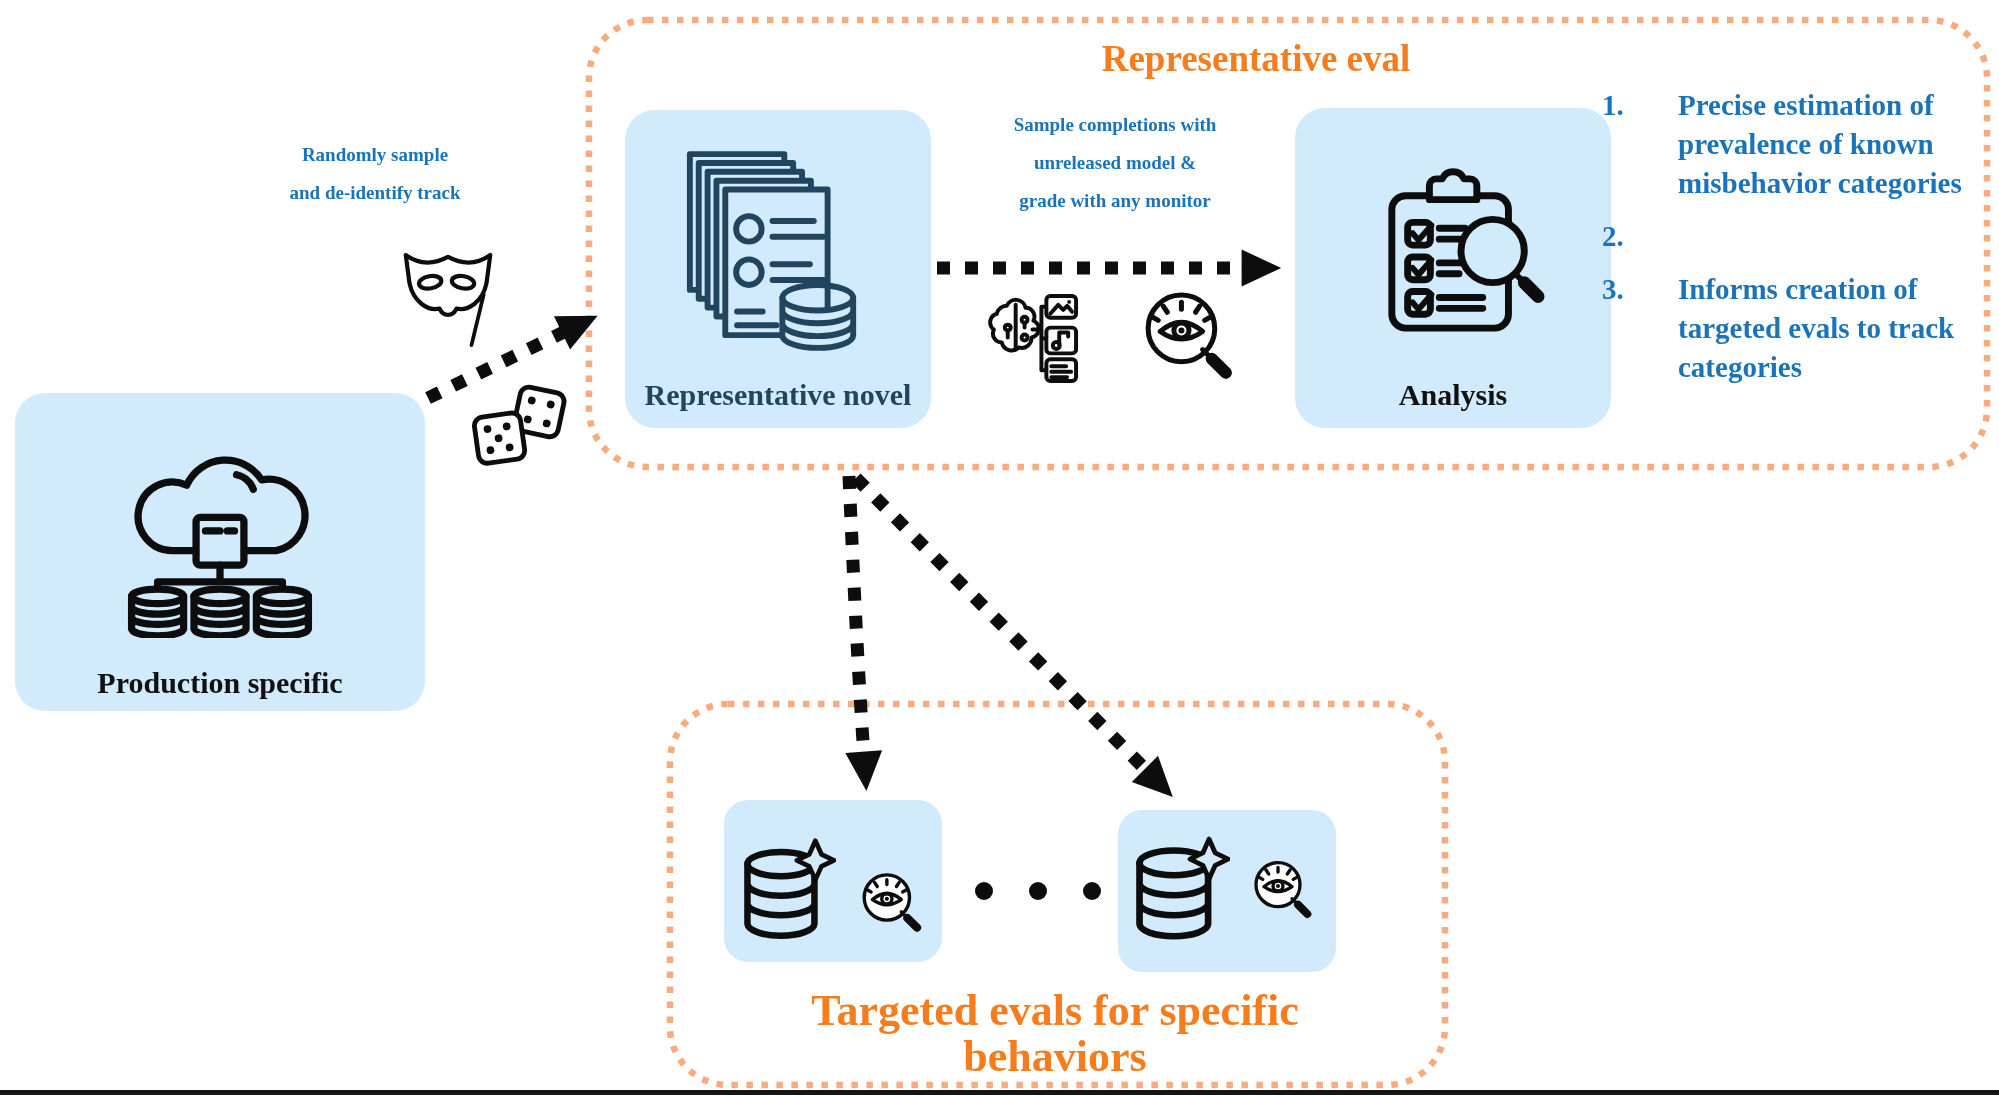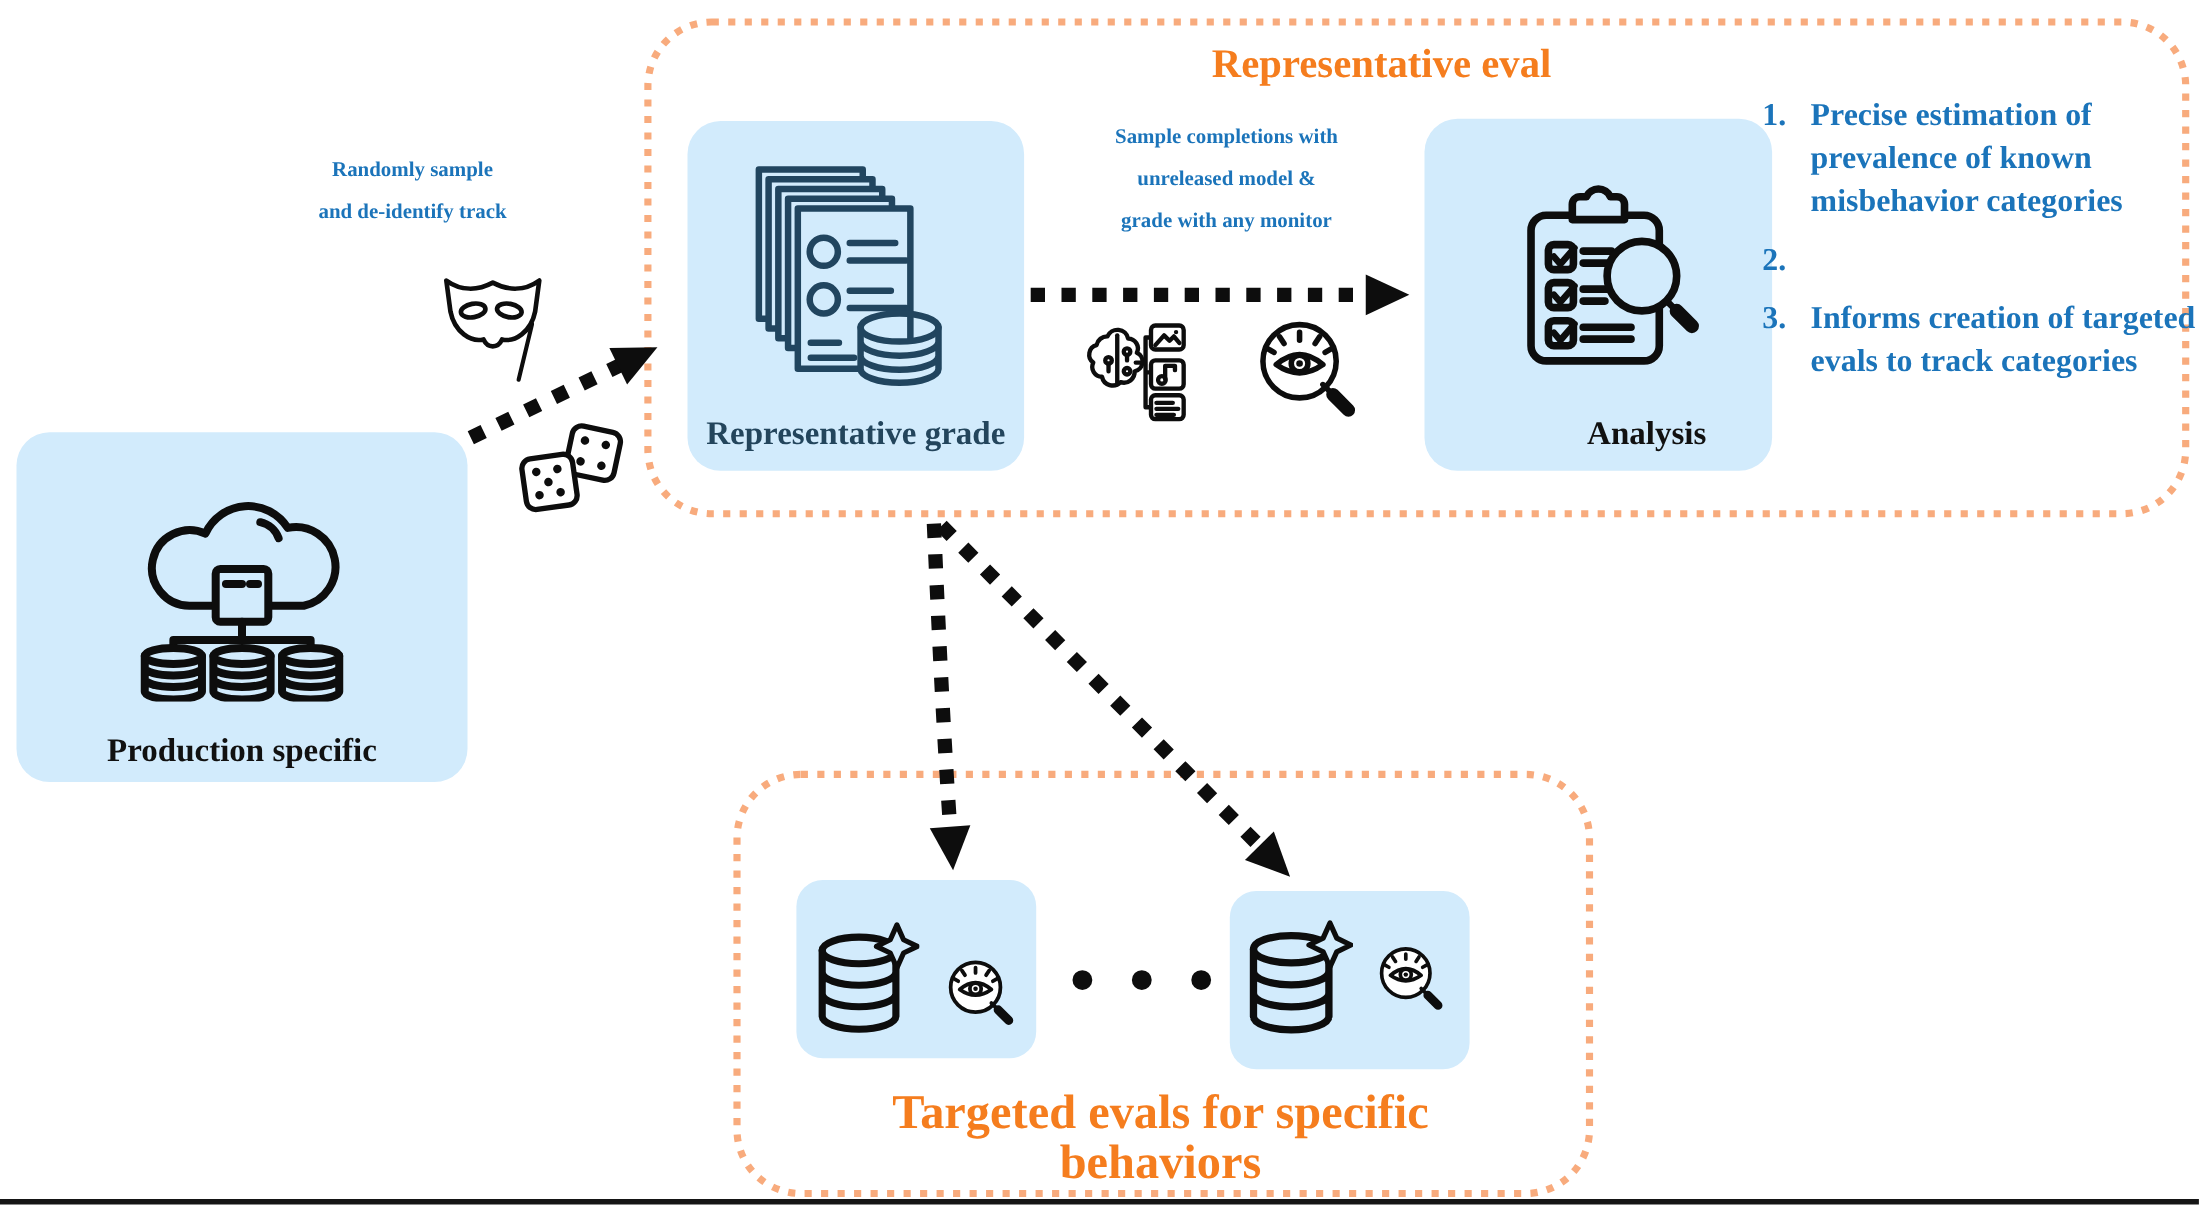--- a/index.html
+++ b/index.html
@@ -21,21 +21,21 @@
   }
   .label{
     position:absolute;text-align:center;color:#111;font-size:30px;line-height:34px;
   }
   .preline{white-space:pre-line;}
   .blue-text{position:absolute;text-align:center;color:var(--blue);font-size:19px;line-height:38px;}
   .orange-title{position:absolute;text-align:center;color:var(--orange);font-size:37px;line-height:42px;}
   .outcomes{position:absolute;left:1602px;top:86px;width:396px;color:var(--blue);font-size:29px;line-height:39px;}
   .outcome{display:flex;margin-bottom:14px;}
   .onum{flex:0 0 44px;}
-  .otext{flex:1;max-width:350px;}
+  .otext{flex:1;max-width:350px;margin-left:32px;}
   .icon{position:absolute;color:var(--ink);}
   .icon-navy{color:#21455f;}
   svg.overlay{position:absolute;left:0;top:0;pointer-events:none;}
   .bottom-rule{position:absolute;left:0;top:1090px;width:1999px;height:5px;background:#151515;}
 </style>
 </head>
 <body>
 
 <svg width="0" height="0" style="position:absolute" aria-hidden="true">
 <defs>
@@ -246,22 +246,22 @@
     </svg>
   <svg class="icon" style="left:1248px;top:856px;--mask:var(--boxfill);" width="70" height="70">
       <use href="#sym-eye-mag"></use>
     </svg>
 
   <div class="orange-title" style="left:1056px;top:38px;width:400px;">Representative eval</div>
   <div class="orange-title preline" style="left:755px;top:988px;width:600px;font-size:44px;line-height:46px;">Targeted evals for specific
 behaviors</div>
 
   <div class="label" style="left:15px;top:666px;width:410px;">Production specific</div>
-  <div class="label" style="left:625px;top:378px;width:306px;color:var(--navy);">Representative grade</div>
-  <div class="label" style="left:1295px;top:378px;width:316px;padding-left:44px;">Analysis</div>
+  <div class="label" style="left:625px;top:378px;width:306px;color:var(--navy);">Representative novel</div>
+  <div class="label" style="left:1295px;top:378px;width:316px;">Analysis</div>
 
   <div class="blue-text preline" style="left:210px;top:136px;width:330px;">Randomly sample
 and de-identify track</div>
   <div class="blue-text preline" style="left:950px;top:106px;width:330px;">Sample completions with
 unreleased model &amp;
 grade with any monitor</div>
 
   <div class="outcomes">
     <div class="outcome">
       <span class="onum">1.</span>

